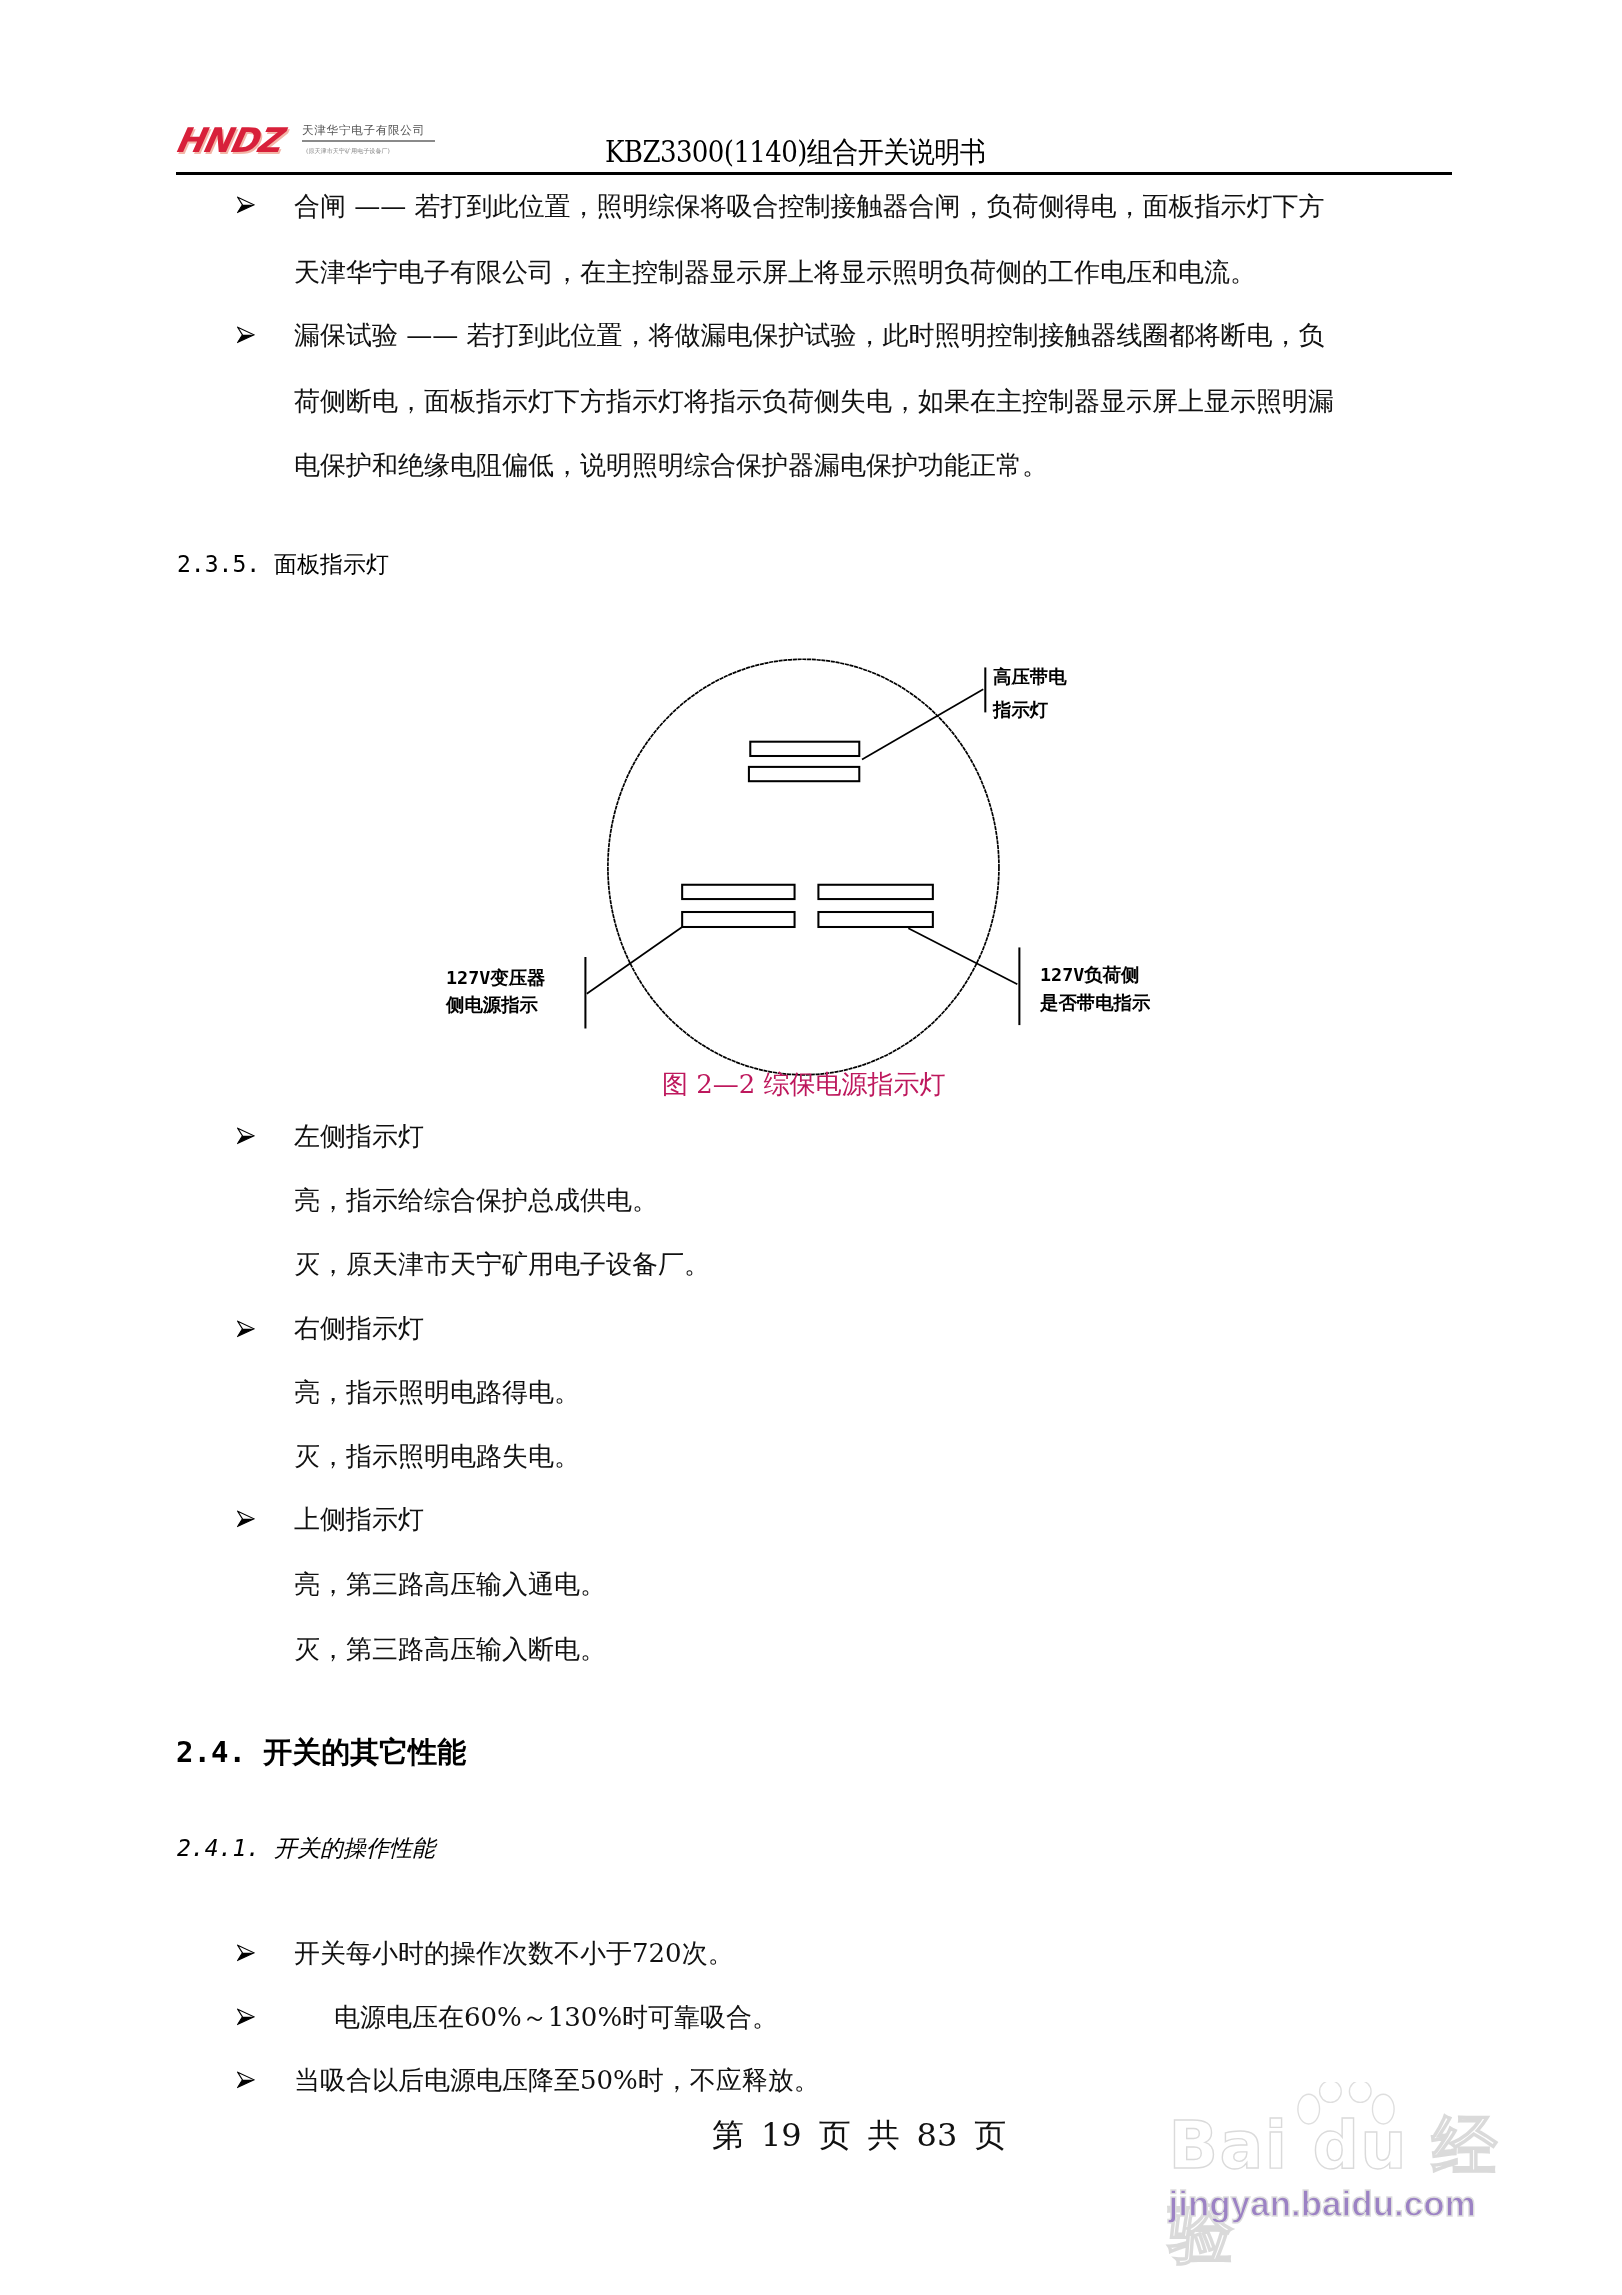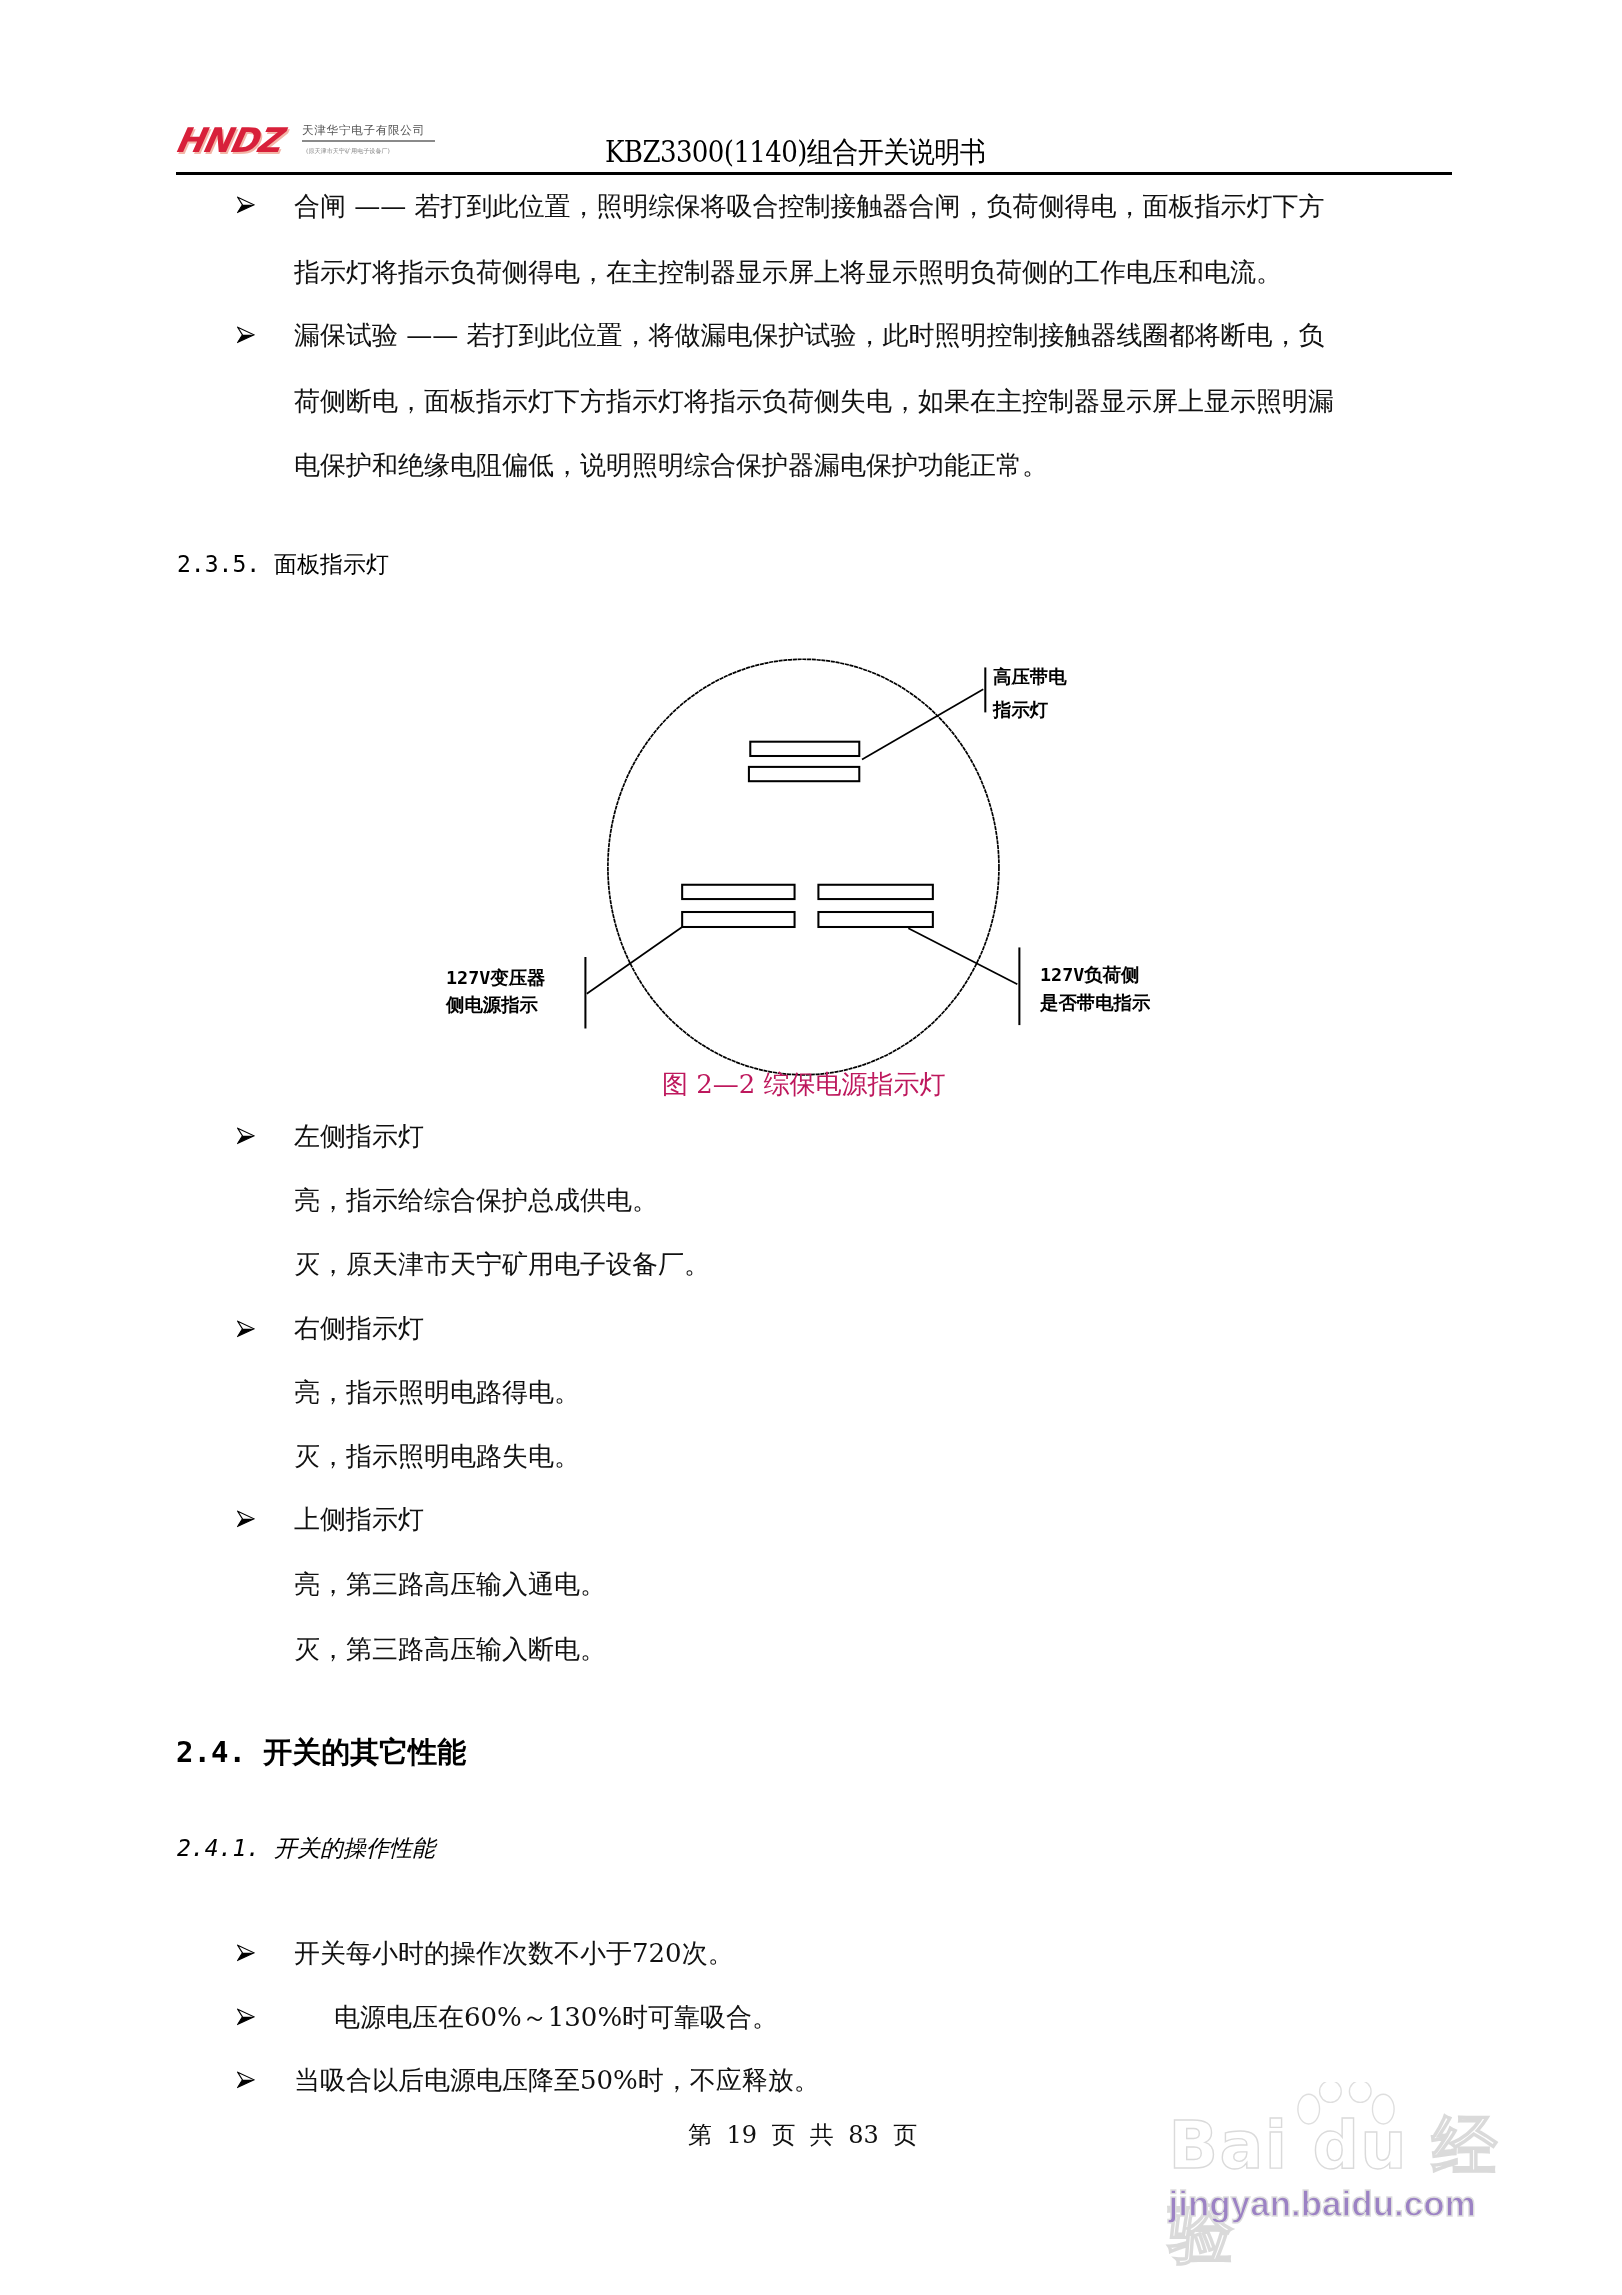--- a/index.html
+++ b/index.html
@@ -31,21 +31,21 @@
   .h2 { position: absolute; font-family: "DejaVu Sans Mono", monospace; font-size: 29px; font-weight: bold;
         line-height: 35px; color: #000; }
   .h2 .cn { font-family: "DejaVu Sans", sans-serif; font-weight: bold; }
 
   
   .diagram { position: absolute; left: 423px; top: 647px; width: 784px; height: 436px; }
   .diag-label { position: absolute; font-family: "DejaVu Sans Mono", monospace; font-size: 18.4px;
                 line-height: 23px; color: #000; font-weight: bold; white-space: nowrap; }
   .caption { position: absolute; left: 662px; top: 1069px; font-size: 26px; line-height: 31px; color: #be185d; }
 
-  .footer { position: absolute; left: 688px; top: 2120px; font-size: 24px; line-height: 30px; color: #111;
+  .footer { position: absolute; left: 712px; top: 2120px; font-size: 32px; line-height: 30px; color: #111;
             word-spacing: 6.8px; }
 
   .watermark { position: absolute; left: 1159px; top: 2082px; width: 382px; height: 177px; opacity: 0.55; }
   .wm-big { position: absolute; left: 9.5px; top: 20.4px; font-family: "DejaVu Sans", sans-serif; font-weight: bold;
             font-size: 65px; color: #fff; -webkit-text-stroke: 1.4px #bdbdbd; letter-spacing: 1.4px; }
   .wm-small { position: absolute; left: 9.5px; top: 102px; font-family: Liberation Sans, sans-serif; font-weight: bold;
               font-size: 35px; color: #4c1d95; -webkit-text-stroke: 1.4px #c4c4c4; }
 </style>
 </head>
 <body>
@@ -57,21 +57,21 @@
   <div class="logo-sub">(原天津市天宁矿用电子设备厂)</div>
 </div>
 <div class="doc-title abs">KBZ3300(1140)组合开关说明书</div>
 <div class="header-rule"></div>
 
 <svg class="bullet" style="left:237px; top:196px;" viewBox="0 0 26 26">
     <path d="M1 2 L25 13 L1 24 L8 13 Z" fill="#fff" stroke="#000" stroke-width="1.6"></path>
     <path d="M8 13 L25 13 L1 24 Z" fill="#000"></path>
   </svg>
 <div class="line" style="left:294px; top:191px;">合闸 —— 若打到此位置，照明综保将吸合控制接触器合闸，负荷侧得电，面板指示灯下方</div>
-<div class="line" style="left:294px; top:257px;">指示灯将指示负荷侧得电，在主控制器显示屏上将显示照明负荷侧的工作电压和电流。</div>
+<div class="line" style="left:294px; top:257px;">天津华宁电子有限公司，在主控制器显示屏上将显示照明负荷侧的工作电压和电流。</div>
 
 <svg class="bullet" style="left:237px; top:326px;" viewBox="0 0 26 26">
     <path d="M1 2 L25 13 L1 24 L8 13 Z" fill="#fff" stroke="#000" stroke-width="1.6"></path>
     <path d="M8 13 L25 13 L1 24 Z" fill="#000"></path>
   </svg>
 <div class="line" style="left:294px; top:320px;">漏保试验 —— 若打到此位置，将做漏电保护试验，此时照明控制接触器线圈都将断电，负</div>
 <div class="line" style="left:294px; top:386px;">荷侧断电，面板指示灯下方指示灯将指示负荷侧失电，如果在主控制器显示屏上显示照明漏</div>
 <div class="line" style="left:294px; top:450px;">电保护和绝缘电阻偏低，说明照明综合保护器漏电保护功能正常。</div>
 
 <div class="h3" style="left:177px; top:549px;">

